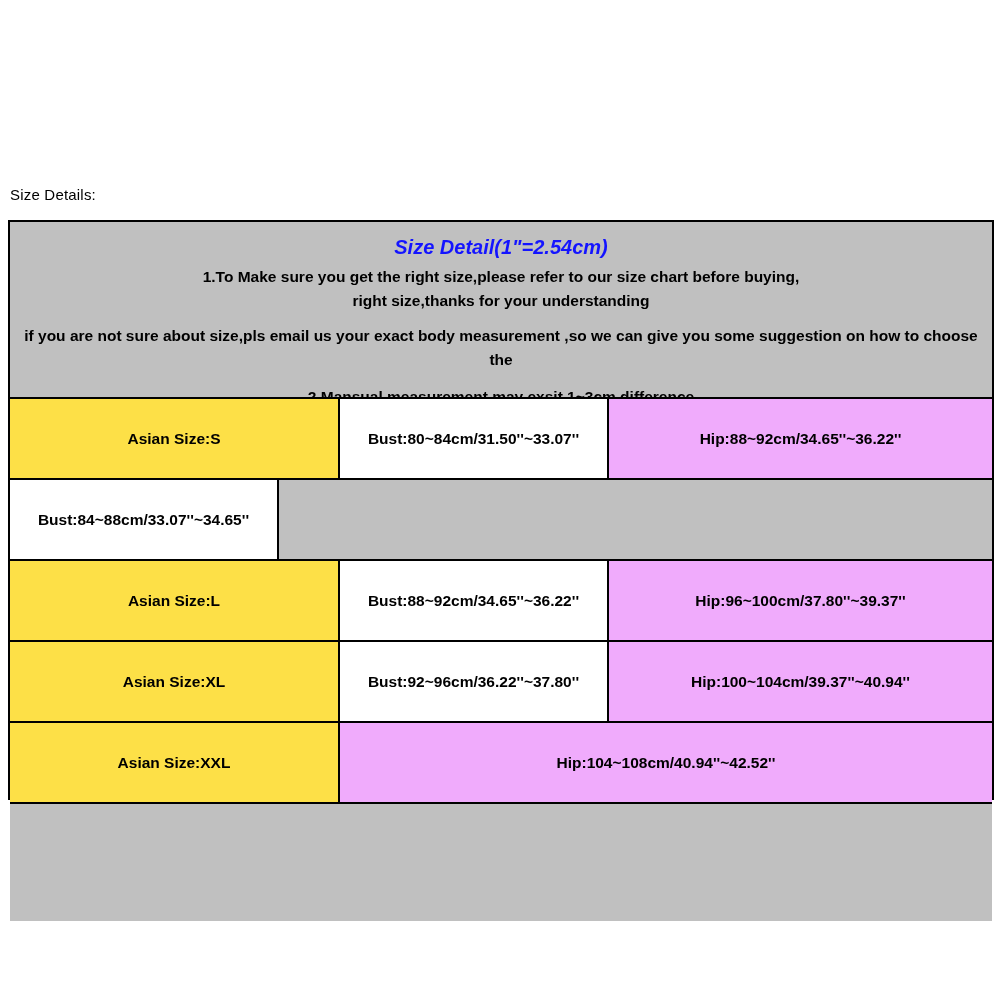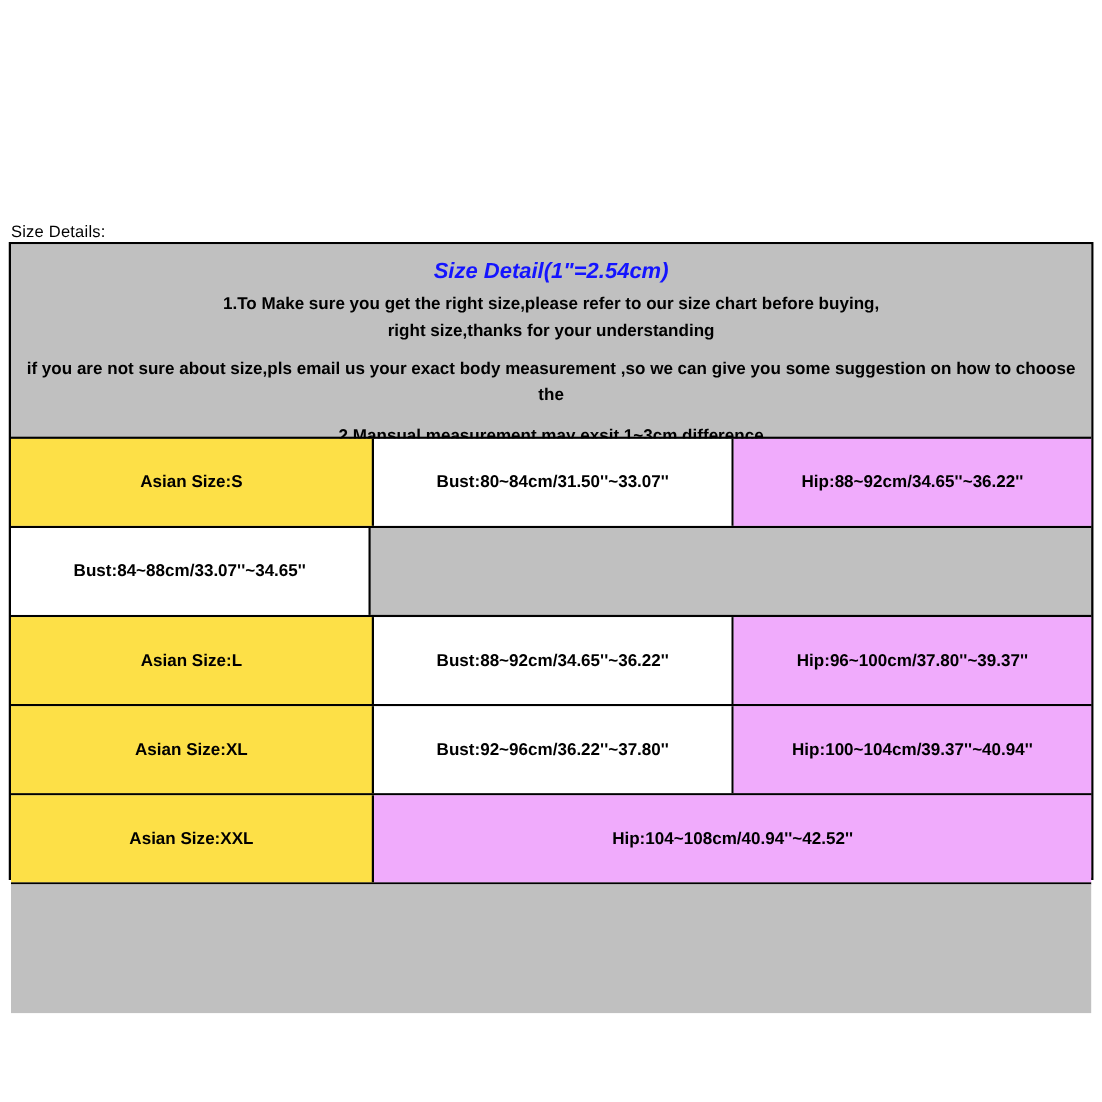--- a/index.html
+++ b/index.html
@@ -14,21 +14,21 @@
     overflow: hidden;
   }
   .page {
     position: relative;
     width: 1002px;
     height: 1002px;
   }
   .caption {
     position: absolute;
     left: 10px;
-    top: 202px;
+    top: 186px;
     font-size: 15px;
     color: #000000;
     font-weight: normal;
     letter-spacing: 0.2px;
   }
   .chart {
     position: absolute;
     left: 8px;
     top: 220px;
     width: 986px;
@@ -83,21 +83,21 @@
     font-size: 15.5px;
     color: #000000;
     box-sizing: border-box;
   }
   .cell.size {
     width: 330px;
     background: #fde047;
     border-right: 2px solid #000000;
   }
   .cell.bust {
-    width: 327px;
+    width: 269px;
     background: #ffffff;
     border-right: 2px solid #000000;
   }
   .cell.hip {
     flex: 1;
     background: #f0abfc;
   }
   .tail {
     height: 117px;
     background: #c0c0c0;

